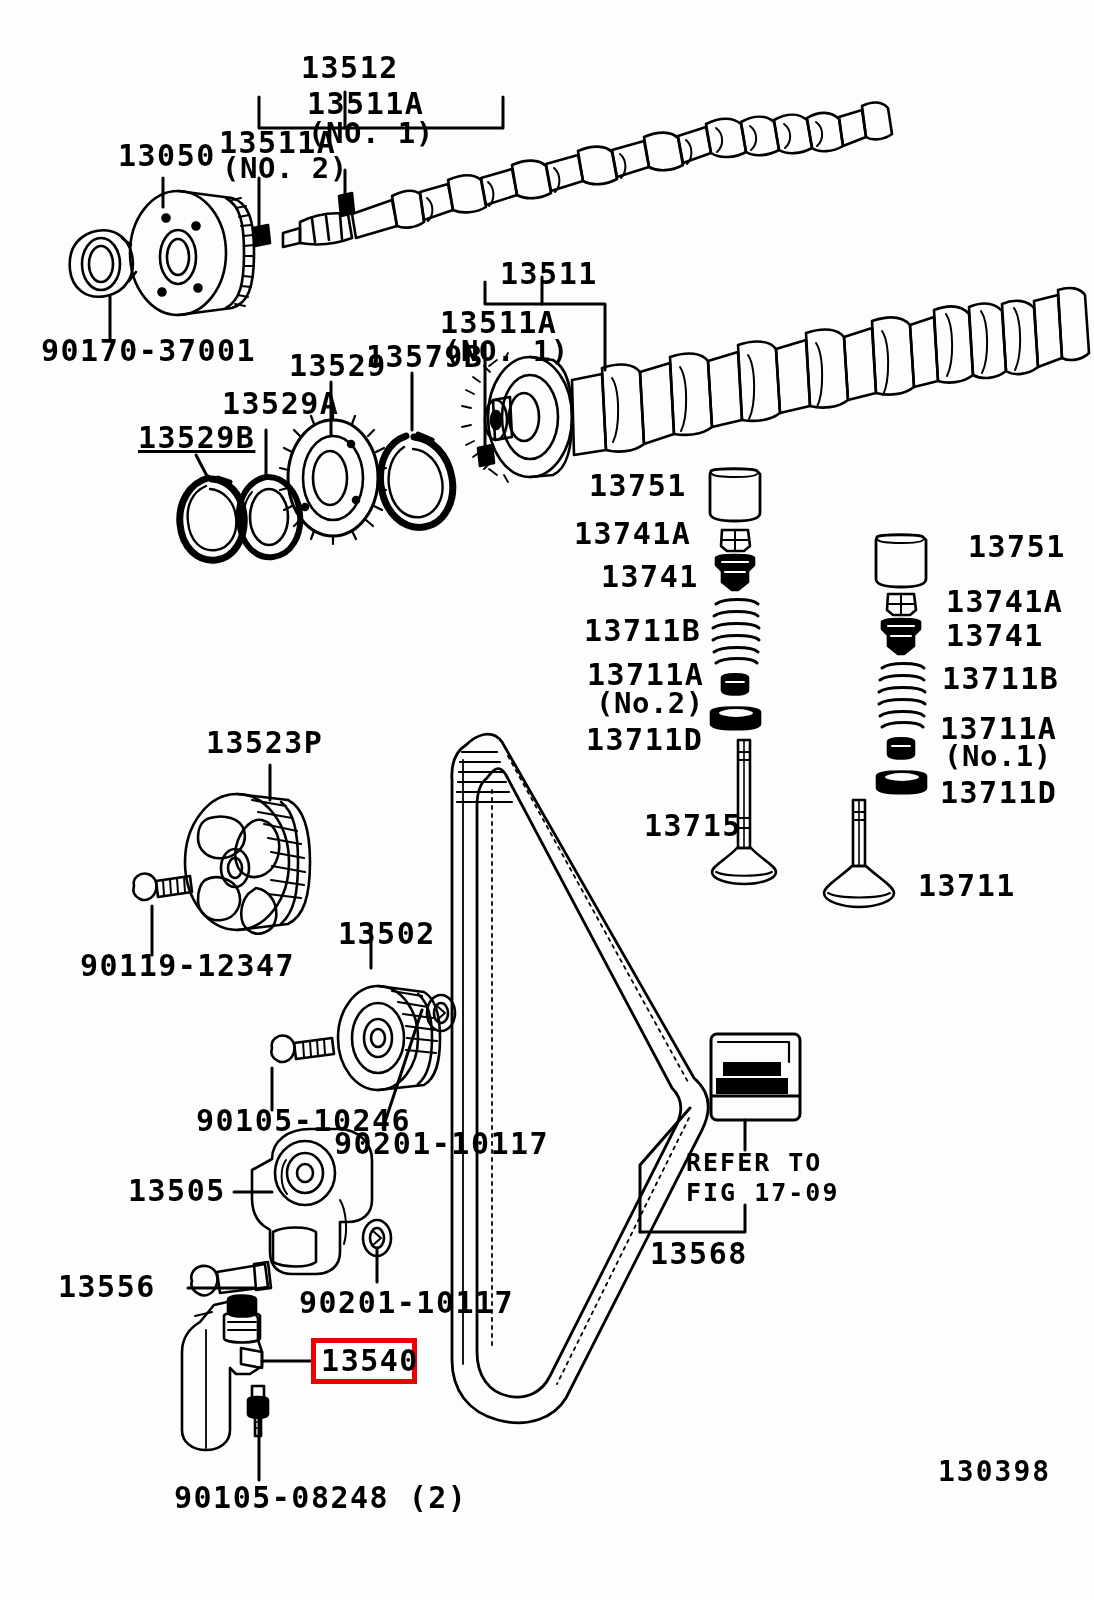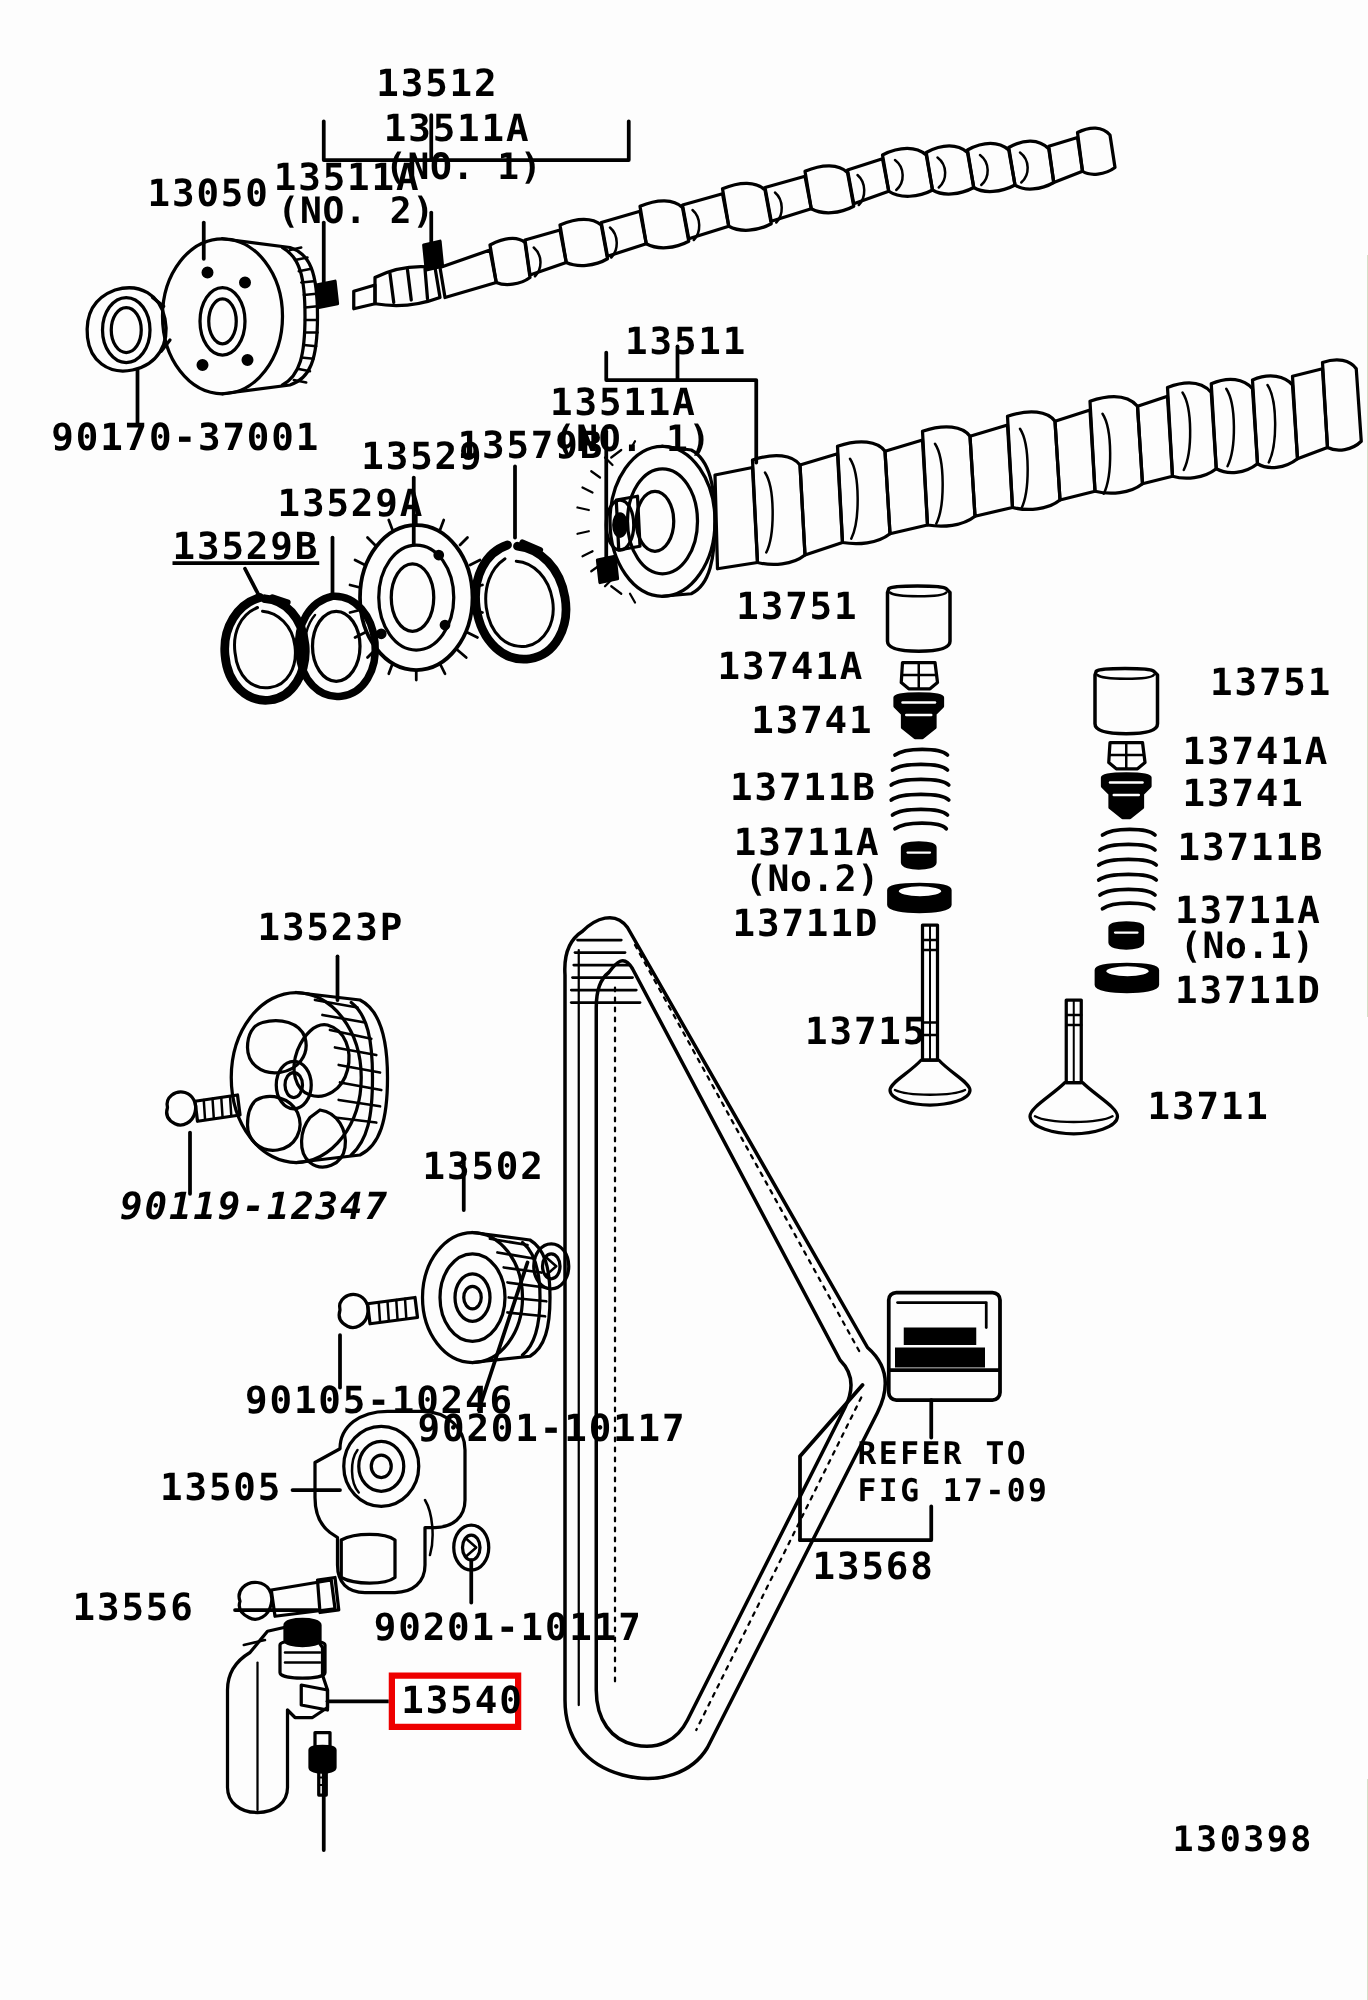--- a/index.html
+++ b/index.html
@@ -555,28 +555,29 @@
   <div class="lbl" style="left:968px;top:531px;">13751</div>
   <div class="lbl" style="left:946px;top:586px;">13741A</div>
   <div class="lbl" style="left:946px;top:620px;">13741</div>
   <div class="lbl" style="left:942px;top:663px;">13711B</div>
   <div class="lbl" style="left:940px;top:713px;">13711A</div>
   <div class="lbl sub" style="left:944px;top:741px;">(No.1)</div>
   <div class="lbl" style="left:940px;top:777px;">13711D</div>
   <div class="lbl" style="left:918px;top:870px;">13711</div>
 
   <div class="lbl" style="left:206px;top:727px;">13523P</div>
-  <div class="lbl" style="left:96px;top:950px;font-style:italic;">90119-12347</div>
+  <div class="lbl" style="left:80px;top:950px;">90119-12347</div>
   <div class="lbl" style="left:338px;top:893px;margin-top:25px;">13502</div>
   <div class="lbl" style="left:196px;top:1105px;">90105-10246</div>
   <div class="lbl" style="left:334px;top:1128px;">90201-10117</div>
 
   <div class="lbl" style="left:128px;top:1175px;">13505</div>
   <div class="lbl" style="left:58px;top:1271px;">13556</div>
   <div class="lbl" style="left:299px;top:1287px;">90201-10117</div>
+  <div class="lbl" style="left:174px;top:1482px;">90105-08248 (2)</div>
 
   <div class="hlbox" style="left:311px;top:1338px;width:106px;height:46px;">
     <span class="lbl" style="position:static;">13540</span>
   </div>
 
   <div class="lbl fig" style="left:686px;top:1150px;">REFER TO</div>
   <div class="lbl fig" style="left:686px;top:1180px;">FIG 17-09</div>
   <div class="lbl" style="left:650px;top:1238px;">13568</div>
 
   <div class="lbl docnum" style="left:938px;top:1457px;text-align:right;">130398</div>

